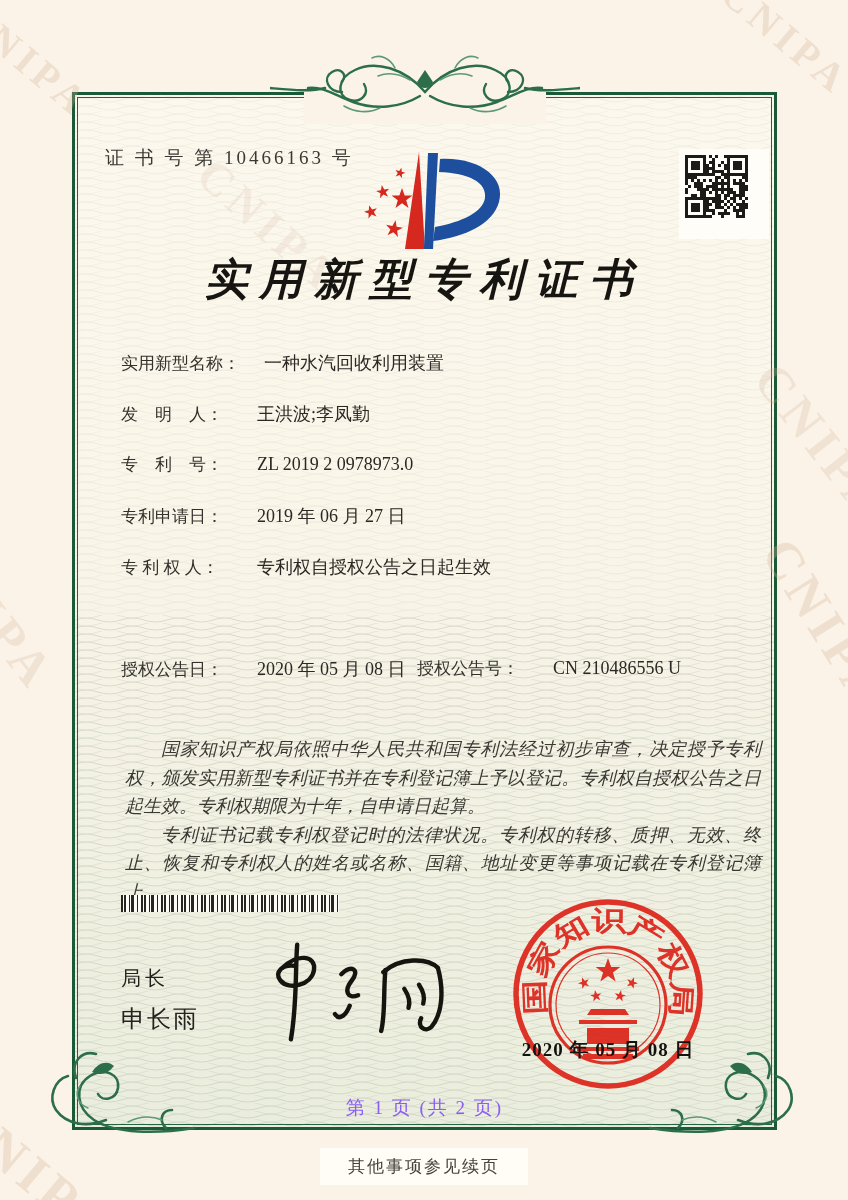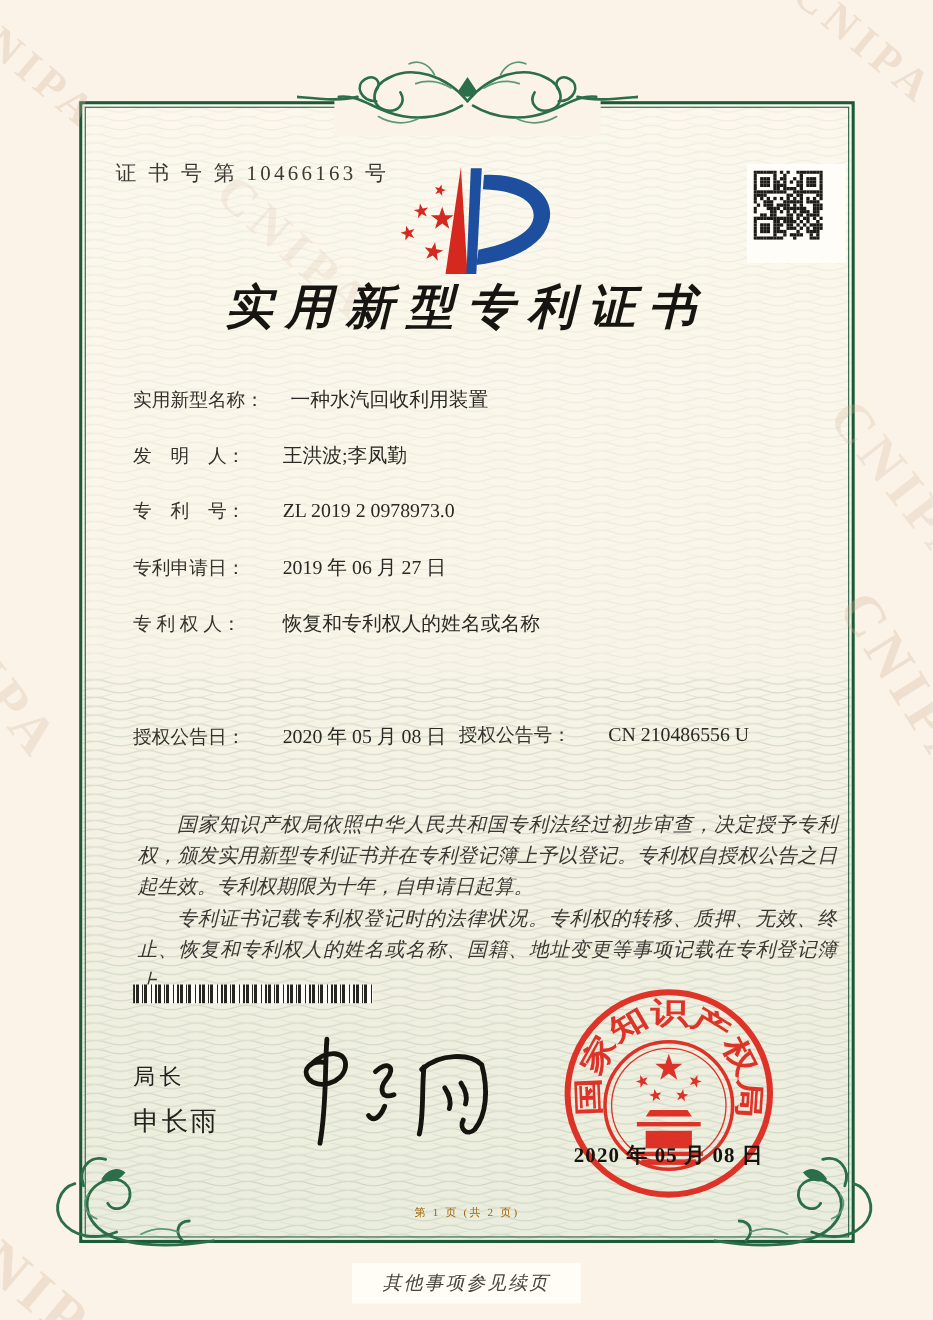--- a/index.html
+++ b/index.html
@@ -65,24 +65,24 @@
   .sig-title{left:46px;top:870px;font-size:20px;letter-spacing:4px;font-family:"Liberation Sans",sans-serif;color:#23221e;text-align:center;}
   .sig-name{left:46px;top:908px;font-size:24px;letter-spacing:2px;font-family:"Liberation Sans",sans-serif;color:#23221e;}
   .sig-script{left:176px;top:842px;width:210px;height:108px;}
   
   .seal-box{left:432px;top:798px;width:202px;height:202px;}
   .seal-date{
     left:442px;top:942px;width:182px;text-align:center;z-index:4;
     font-size:19px;letter-spacing:1px;color:#14130f;font-weight:bold;
   }
   
-  .page-info{left:0;top:1000px;width:100%;text-align:center;font-size:10px;letter-spacing:2px;color:#a16207;}
+  .page-info{left:0;top:1000px;width:100%;text-align:center;font-size:19px;letter-spacing:2px;color:#8b5cf6;}
   .note-strip{
     position:absolute;z-index:3;left:50%;top:1148px;transform:translateX(-50%);
-    background:#fffdf6;padding:7px 28px;font-size:17px;font-style:italic;
+    background:#fffdf6;padding:7px 28px;font-size:17px;
     letter-spacing:2px;color:#45433d;font-family:"Liberation Serif",serif;white-space:nowrap;
   }
   .ornament{position:absolute;z-index:3;pointer-events:none;}
   .hidden-defs{position:absolute;width:0;height:0;}
 </style>
 </head>
 <body>
 
 <svg class="hidden-defs" aria-hidden="true">
   <defs>
@@ -406,21 +406,21 @@
   <div class="content field-row" style="top:307px;">
     <span class="f-label">发　明　人：</span><span class="f-value">王洪波;李凤勤</span>
   </div>
   <div class="content field-row" style="top:358px;">
     <span class="f-label">专　利　号：</span><span class="f-value">ZL 2019 2 0978973.0</span>
   </div>
   <div class="content field-row" style="top:409px;">
     <span class="f-label">专利申请日：</span><span class="f-value">2019 年 06 月 27 日</span>
   </div>
   <div class="content field-row" style="top:460px;">
-    <span class="f-label">专 利 权 人：</span><span class="f-value">恢复和专利权人的姓名或名称</span>
+    <span class="f-label">专 利 权 人：</span><span class="f-value">专利权自授权公告之日起生效</span>
   </div>
   <div class="content field-row" style="top:562px;">
     <span class="f-label">授权公告日：</span><span class="f-value">2020 年 05 月 08 日</span>
     <span class="pair2">
       <span class="f-label">授权公告号：</span><span class="f-value">CN 210486556 U</span>
     </span>
   </div>
 
   <div class="content law-text" style="position:absolute;">
     <p>国家知识产权局依照中华人民共和国专利法经过初步审查，决定授予专利权，颁发实用新型专利证书并在专利登记簿上予以登记。专利权自授权公告之日起生效。专利权期限为十年，自申请日起算。</p>

